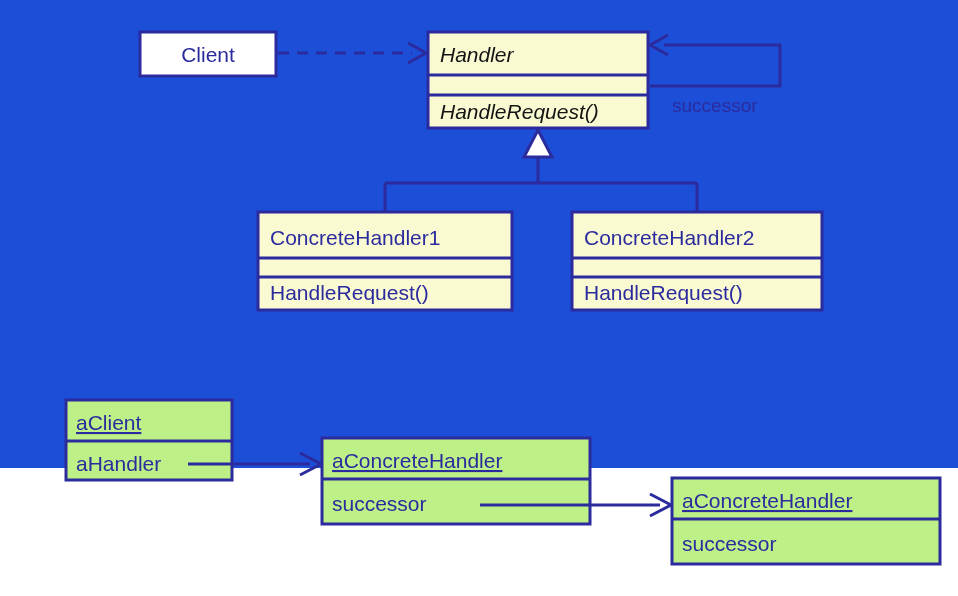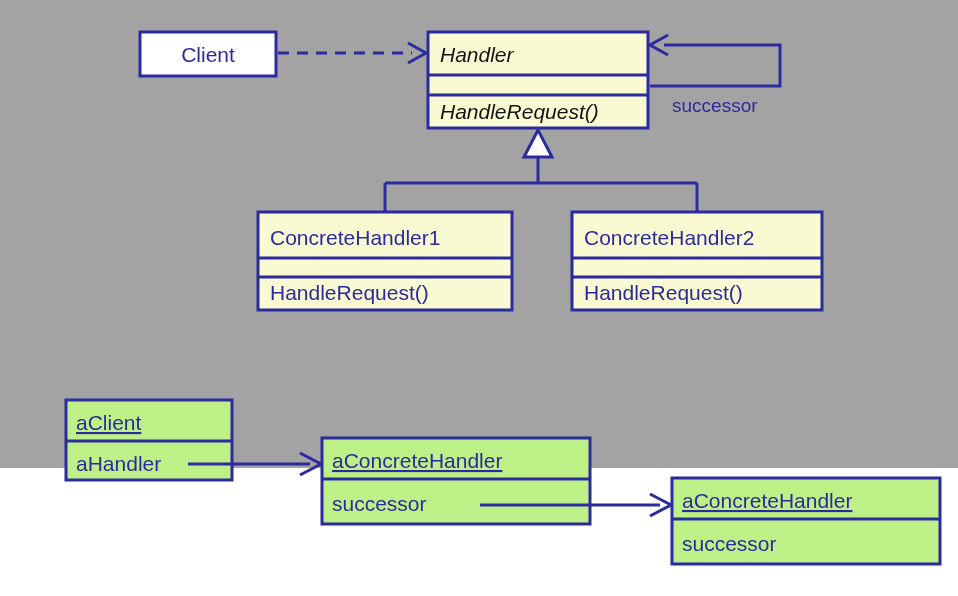--- a/index.html
+++ b/index.html
@@ -10,21 +10,21 @@
   body {
     width: 958px;
     height: 596px;
     overflow: hidden;
     font-family: "Liberation Sans", sans-serif;
   }
   #diagram-root {
     position: relative;
     width: 958px;
     height: 468px;
-    background: #a3a3a3;
+    background: #1d4ed8;
   }
   svg#uml-canvas {
     display: block;
     width: 958px;
     height: 596px;
   }
   .cls-box-fill   { fill: #fafad2; }
   .obj-box-fill   { fill: #bdf086; }
   .white-fill     { fill: #ffffff; }
   .box-stroke     { stroke: #2b2b9e; stroke-width: 3; }

